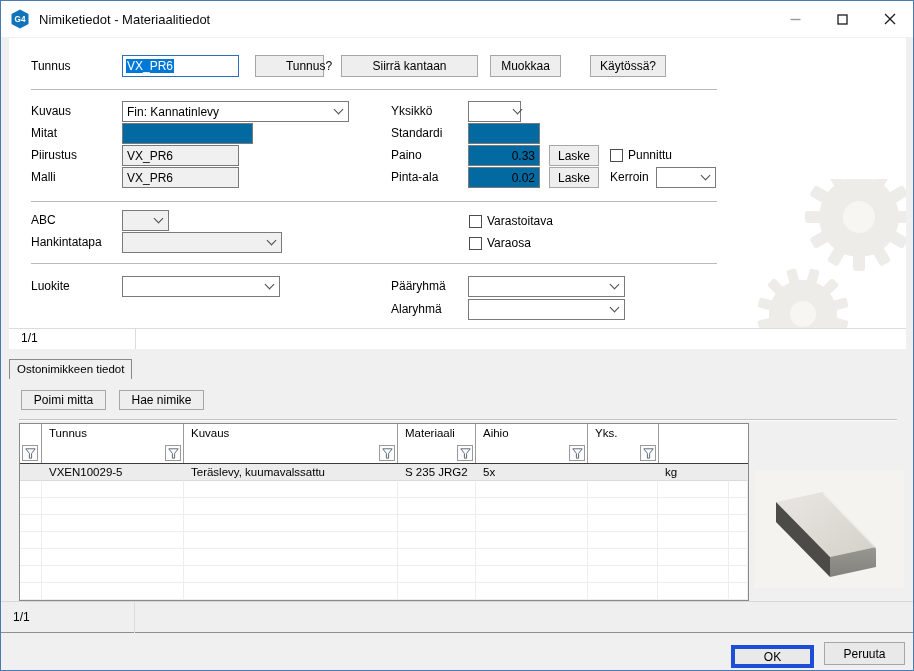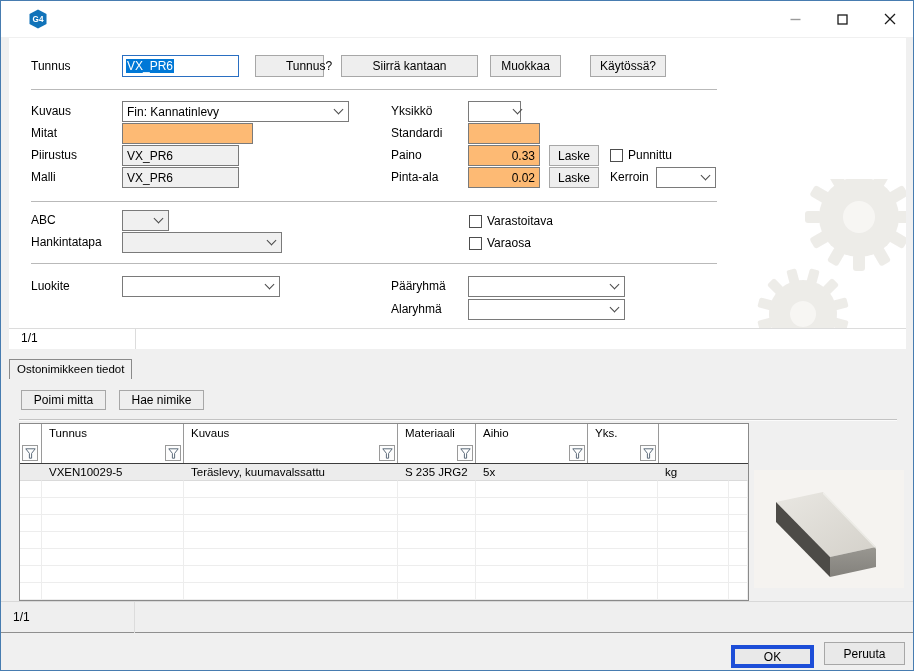--- a/index.html
+++ b/index.html
@@ -5,31 +5,31 @@
   * { margin:0; padding:0; box-sizing:border-box; }
   html,body { background:#cfcfcf; }
   body { font-family:"Liberation Sans", sans-serif; font-size:12px; color:#000; }
 
   .dialog { position:relative; width:914px; height:671px; background:#f0f0f0;
             border:1px solid #477cb0; overflow:hidden; }
 
   
   .titlebar { position:absolute; top:0; left:0; right:0; height:36px; background:#ffffff;
               display:flex; align-items:center; }
-  .app-icon { width:20px; height:20px; margin-left:27px; display:inline-flex; }
+  .app-icon { width:20px; height:20px; margin-left:9px; display:inline-flex; }
   .title-text { margin-left:9px; font-size:13px; color:#0a0a0a; }
   .win-controls { position:absolute; right:0; top:0; height:36px; display:flex; }
   .win-btn { width:47px; height:36px; display:flex; align-items:center; justify-content:center; }
 
   
   .panel-top { position:absolute; left:8px; top:37px; width:897px; height:311px;
                background:#ffffff; overflow:hidden; }
   .watermark { position:absolute; right:0; bottom:20px; pointer-events:none; }
   .flabel { position:absolute; height:21px; line-height:21px; white-space:nowrap; }
-  .tinput { position:absolute; height:21px; border:1px solid #7a7a7a; background:#fdba74;
+  .tinput { position:absolute; height:21px; border:1px solid #7a7a7a; background:#0369a1;
             font-family:"Liberation Sans",sans-serif; font-size:12px; padding:0 4px; outline:none; }
   .tinput.ro { background:#f0f0f0; }
   .tinput.num { text-align:right; }
   .sel-input { position:absolute; height:22px; border:1px solid #2a6fc2; background:#fff;
                display:flex; align-items:center; padding:0 3px; }
   .sel-input .sel-text { background:#0078d7; color:#fff; padding:0 1px; }
   .btn { position:absolute; height:22px; background:#eeeeee; border:1px solid #a7a7a7;
          font-family:"Liberation Sans",sans-serif; font-size:12px; text-align:center;
          display:flex; align-items:center; justify-content:center; cursor:default; }
   .combo { position:absolute; height:21px; border:1px solid #7a7a7a; background:#fff;
@@ -92,20 +92,21 @@
 
 <div class="dialog">
 
   <div class="titlebar">
     <span class="app-icon">
       <svg width="20" height="20" viewBox="0 0 20 20">
         <polygon points="10,0.5 18.5,5 18.5,15 10,19.5 1.5,15 1.5,5" fill="#1173b9"></polygon>
         <text x="10" y="13.4" font-size="8.2" font-weight="bold" fill="#ffffff" text-anchor="middle" font-family="Liberation Sans, sans-serif">G4</text>
       </svg>
     </span>
+    <span class="title-text">Nimiketiedot - Materiaalitiedot</span>
     <div class="win-controls">
       <span class="win-btn">
         <svg width="11" height="11" viewBox="0 0 11 11">
             <line x1="0.5" y1="5.5" x2="10.5" y2="5.5" stroke="#9a9a9a" stroke-width="1.4"></line>
           </svg>
       </span>
       <span class="win-btn">
         <svg width="11" height="11" viewBox="0 0 11 11">
             <rect x="1" y="1" width="9" height="9" fill="none" stroke="#1a1a1a" stroke-width="1.3"></rect>
           </svg>

